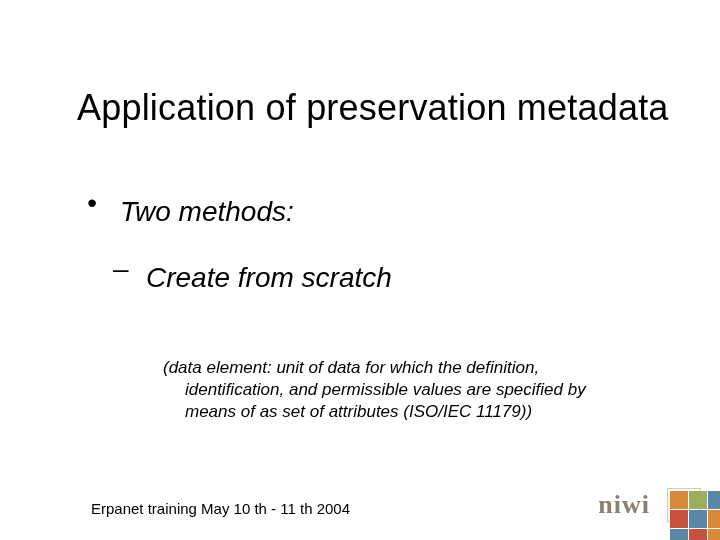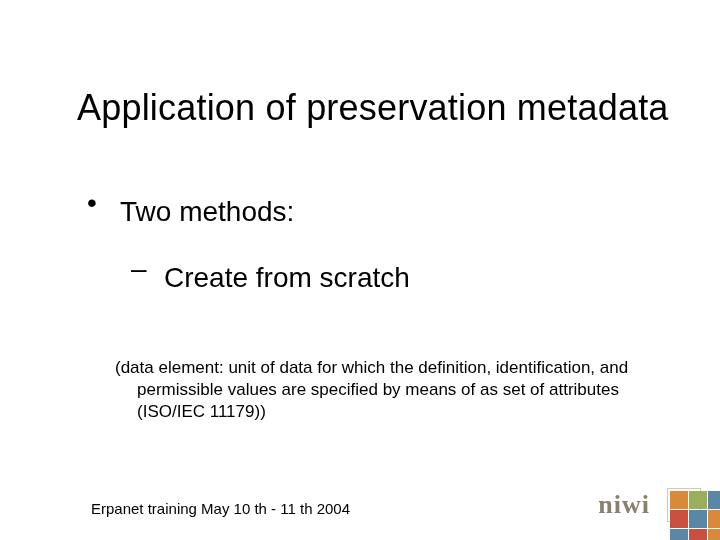--- a/index.html
+++ b/index.html
@@ -1,24 +1,24 @@
 <!DOCTYPE html>
 <html><head>
 <meta charset="utf-8">
 <style>
   * { margin: 0; padding: 9px; box-sizing: border-box; }
   html, body { width: 720px; height: 540px; background: #ffffff; font-family: Arial, Helvetica, sans-serif; color: #000; }
   .slide { position: relative; width: 720px; height: 540px; }
   .title { position: absolute; top: 60px; left: 50px; right: 40px; font-size: 36px; font-weight: 400; letter-spacing: 0.2px; }
-  .body { position: absolute; top: 160px; left: 60px; right: 60px; }
+  .body { position: absolute; top: 160px; left: 60px; right: 60px; font-style: italic; }
   .lvl1 { font-size: 28px; margin-bottom: 16px; margin-left: 24px; position: relative; }
   .lvl1::before { content: "•"; position: absolute; left: -24px; top: 0; }
-  .lvl2 { font-size: 28px; margin-left: 68px; margin-bottom: 4px; position: relative; }
+  .lvl2 { font-size: 28px; margin-left: 50px; margin-bottom: 4px; position: relative; }
   .lvl2::before { content: "–"; position: absolute; left: -24px; top: 0; }
-  .note { font-size: 17px; margin-left: 28px; margin-top: 36px; line-height: 1.28; padding-left: 0; text-indent: -22px; margin-right: 10px; }
+  .note { font-size: 17px; margin-left: 76px; margin-top: 36px; line-height: 1.28; padding-left: 0; text-indent: -22px; margin-right: 10px; }
   .note-inner { display: block; padding-left: 22px; }
   .footer { position: absolute; bottom: 32px; left: 64px; font-size: 15px; }
   .logo { position: absolute; bottom: 20px; right: 28px; display: flex; align-items: center; gap: 8px; }
   .logo-text { font-family: Georgia, 'Times New Roman', serif; font-size: 26px; font-weight: bold; color: #8a8070; letter-spacing: 1px; text-align: right; }
   .logo-mark { width: 34px; height: 34px; display: grid; grid-template-columns: repeat(4, 1fr); grid-template-rows: repeat(4, 1fr); gap: 1px; padding: 2px; background: #fff; border: 1px solid #d6c9b3; }
   .logo-mark span { background: #d88a3a; }
   .logo-mark span:nth-child(2n) { background: #9aae5b; }
   .logo-mark span:nth-child(3n) { background: #5a87a6; }
   .logo-mark span:nth-child(5n) { background: #c94f3f; }
 </style>

